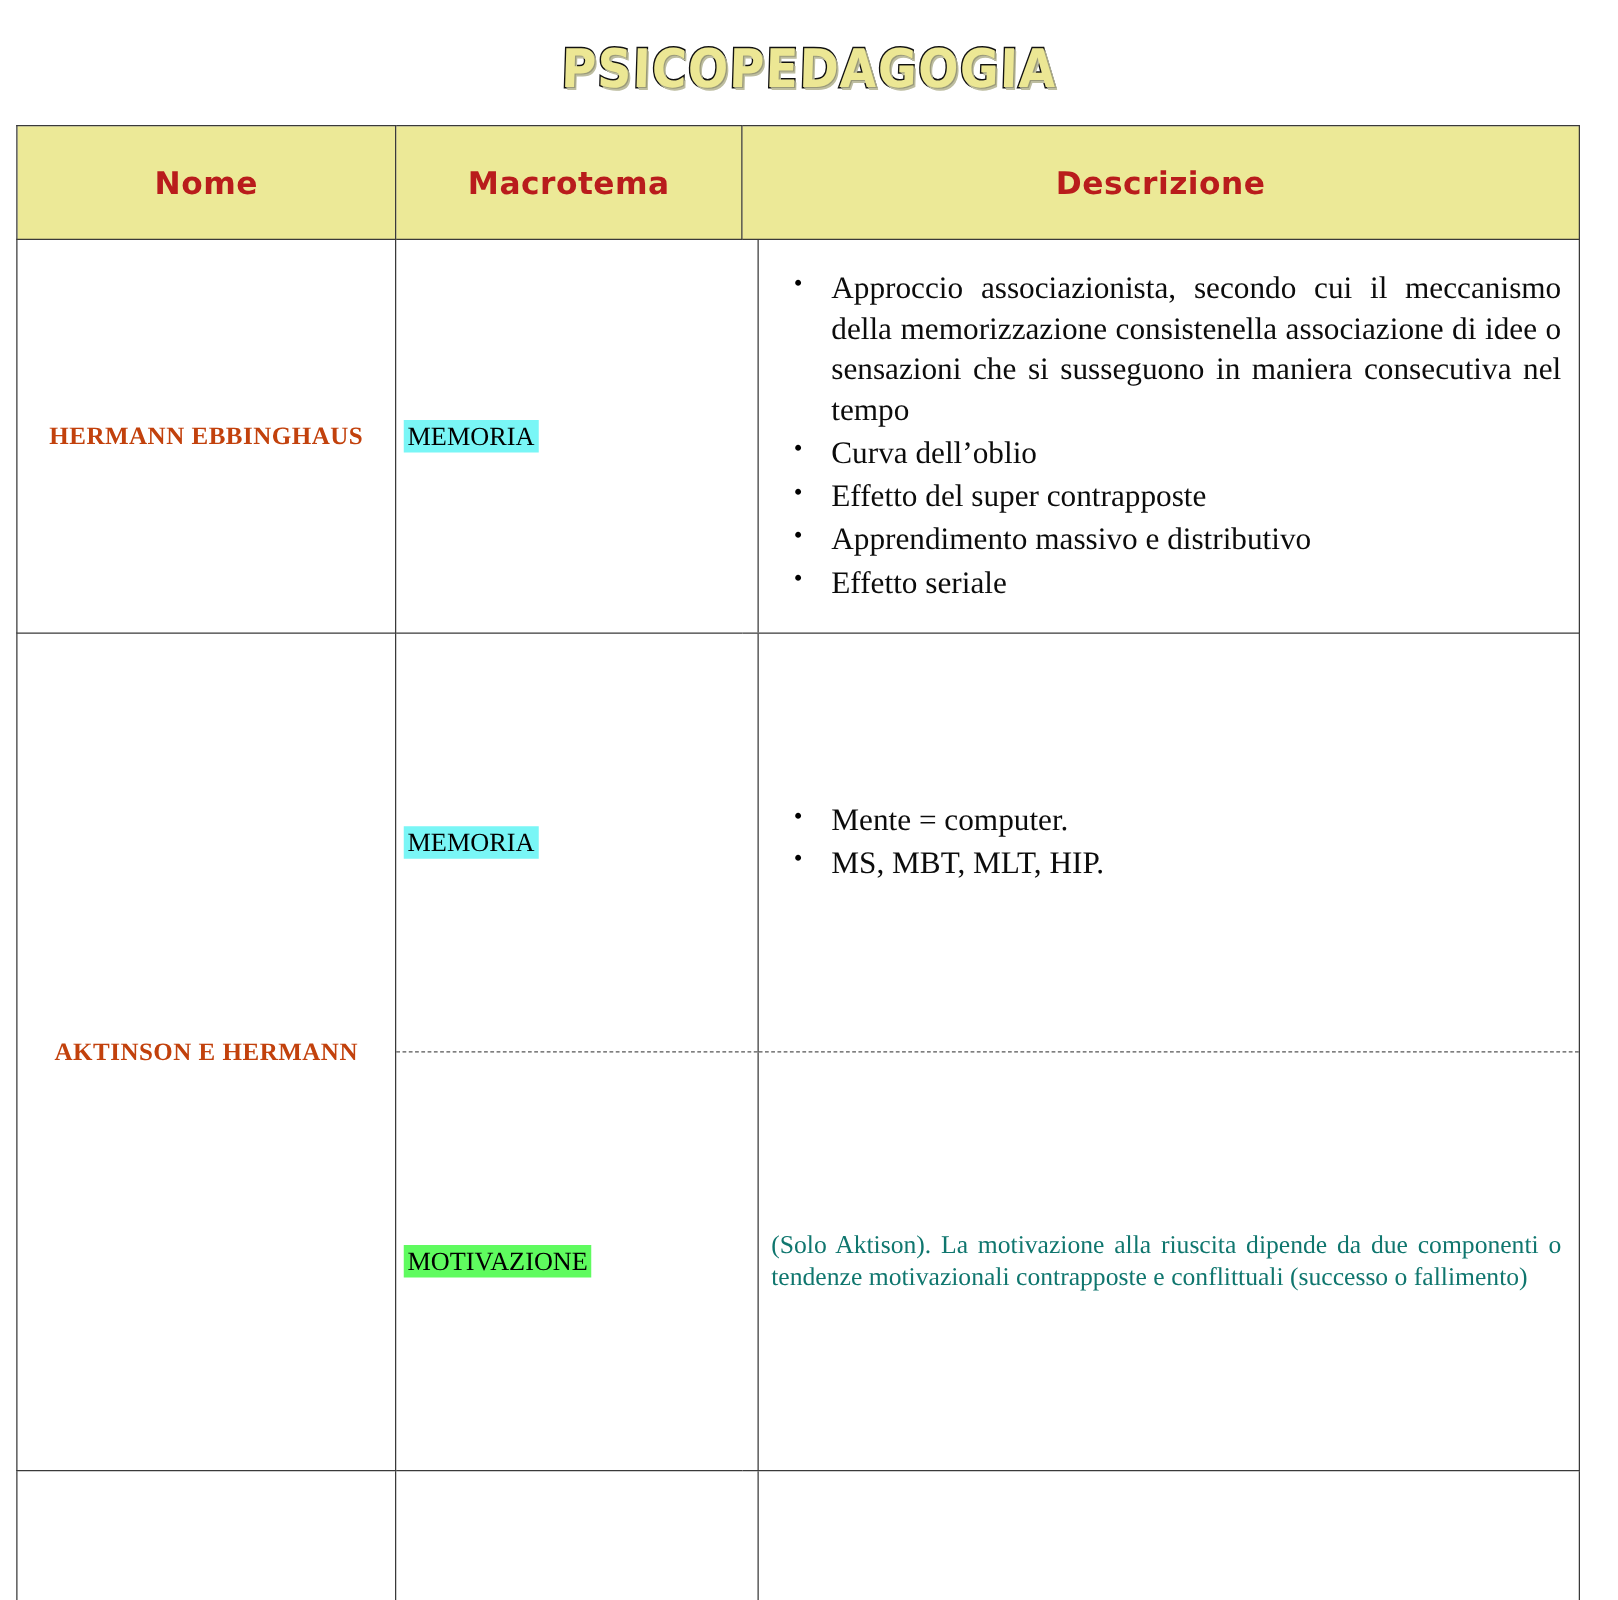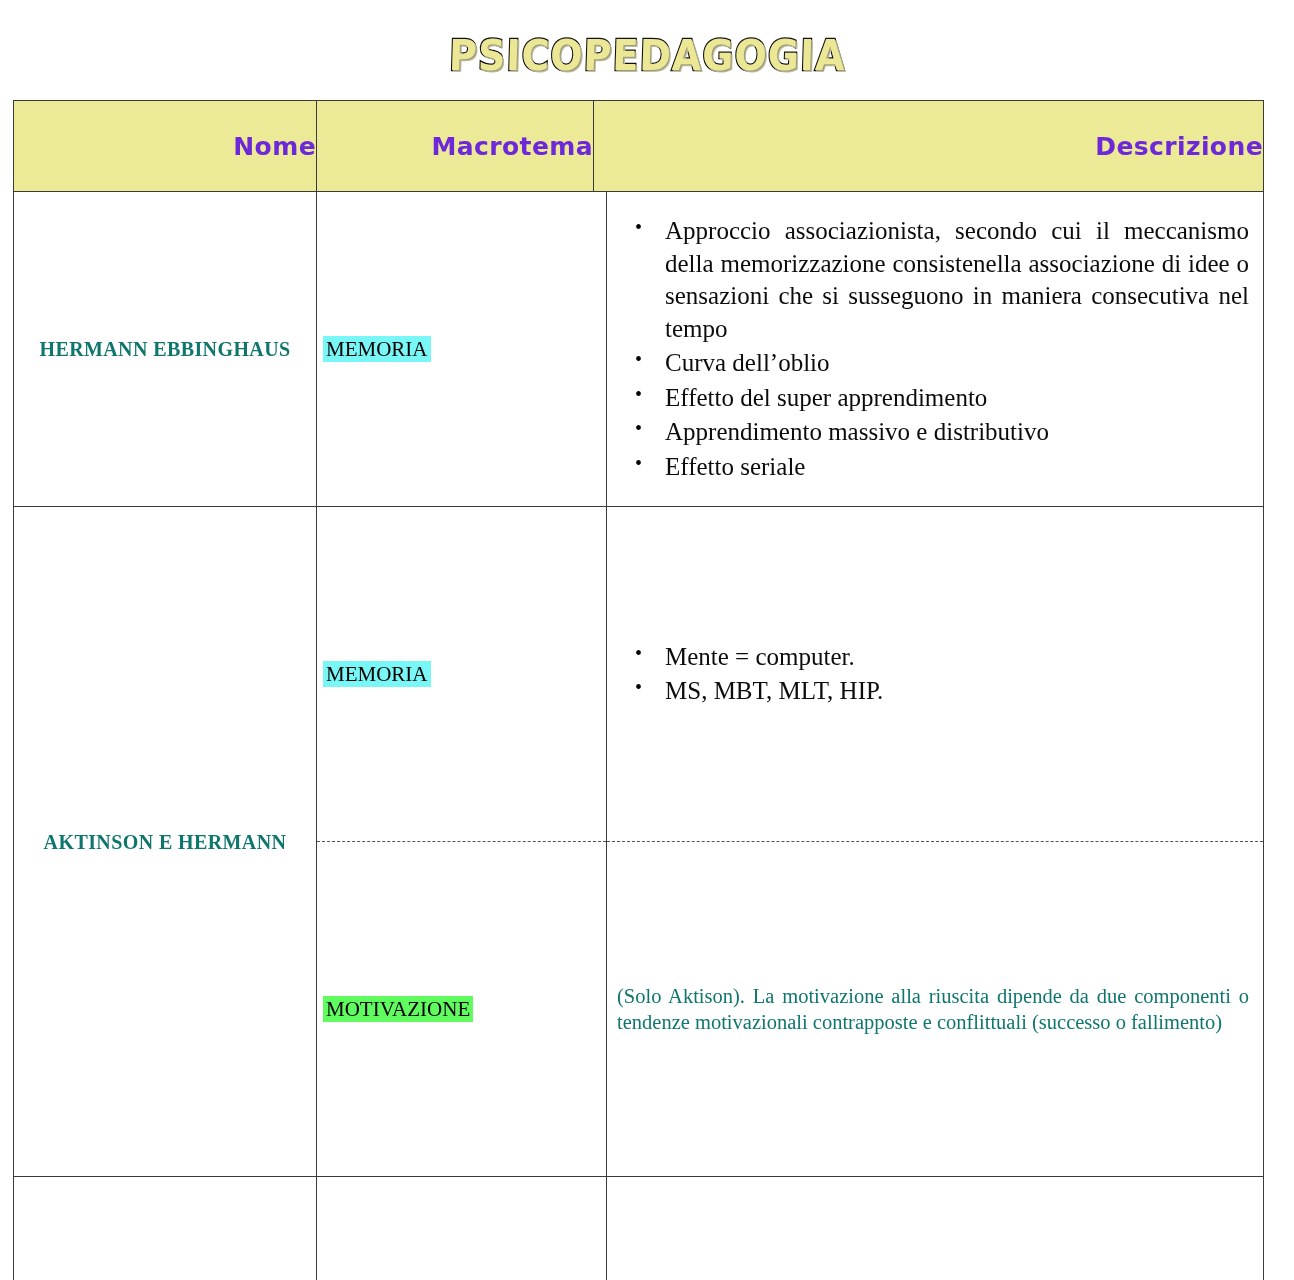--- a/index.html
+++ b/index.html
@@ -60,37 +60,37 @@
 
   .tbl th, .tbl td {
     border: 1px solid #3a3a3a;
     vertical-align: middle;
     padding: 0;
   }
 
   thead th {
     background: #ece997;
     height: 90px;
-    text-align: right;
+    text-align: center;
     font-family: "DejaVu Sans", sans-serif;
     font-weight: bold;
     font-size: 25px;
     letter-spacing: 0.4px;
-    color: #6d28d9;
+    color: #b91c1c;
   }
   thead th.h-descr { font-size: 25px; }
 
   
   td.name-cell {
     text-align: center;
     font-family: "Liberation Serif", serif;
     font-weight: bold;
     font-size: 20px;
     letter-spacing: 0.4px;
-    color: #0f766e;
+    color: #c2410c;
     line-height: 1.5;
     padding: 4px 8px;
   }
 
   
   .subtable {
     border-collapse: collapse;
     table-layout: fixed;
     width: 100%;
     height: 100%;
@@ -196,21 +196,21 @@
           <table class="subtable">
             <tbody>
                 <tr>
               <td class="sub-macro">
                 <span class="macro-label hl-cyan">MEMORIA</span>
               </td>
               <td class="sub-descr">
                 <ul class="bullets">
                   <li>Approccio associazionista, secondo cui il meccanismo della memorizzazione consistenella associazione di idee o sensazioni che si susseguono in maniera consecutiva nel tempo</li>
                   <li class="nojust">Curva dell’oblio</li>
-                  <li class="nojust">Effetto del super apprendimento</li>
+                  <li class="nojust">Effetto del super contrapposte</li>
                   <li class="nojust">Apprendimento massivo e distributivo</li>
                   <li class="nojust">Effetto seriale</li>
                 </ul>
               </td>
             </tr>
           </tbody>
             </table>
         </td>
       </tr>
 

